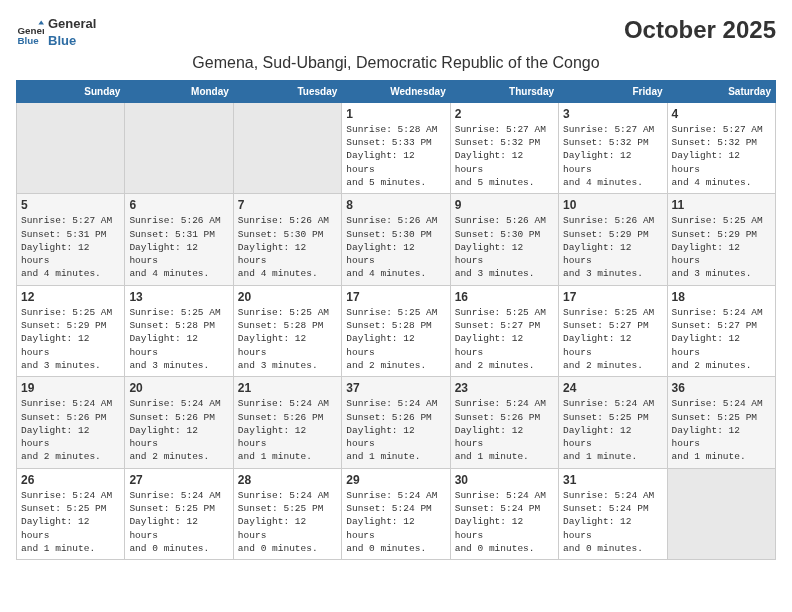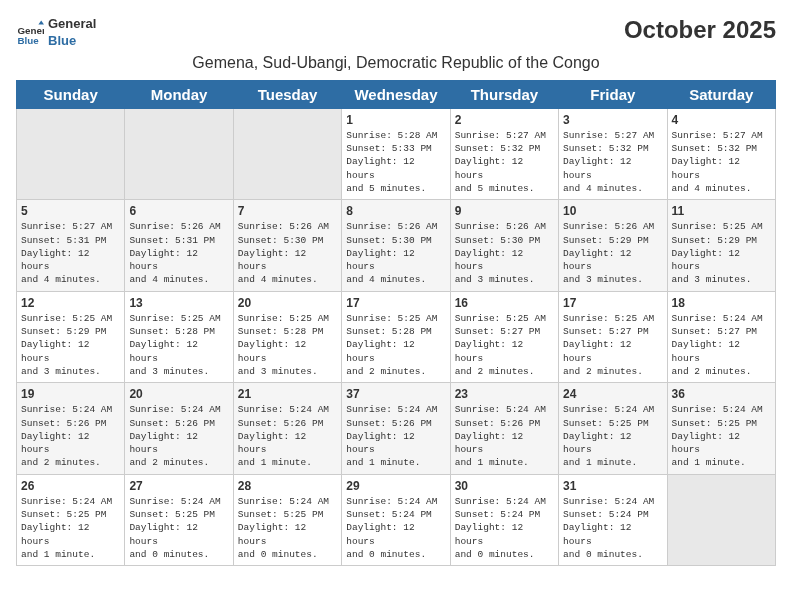--- a/index.html
+++ b/index.html
@@ -39,22 +39,22 @@
     }
     table {
       width: 100%;
       border-collapse: collapse;
       font-size: 10px;
     }
     thead tr th {
       background-color: #2e6da4;
       color: #fff;
       padding: 5px 4px;
-      text-align: center;
-      font-size: 15px;
+      text-align: right;
+      font-size: 10px;
       border: 1px solid #2e6da4;
     }
     tbody tr td {
       border: 1px solid #ccc;
       vertical-align: top;
       padding: 4px 4px;
       width: 108px;
       min-height: 60px;
       background: #fff;
     }

